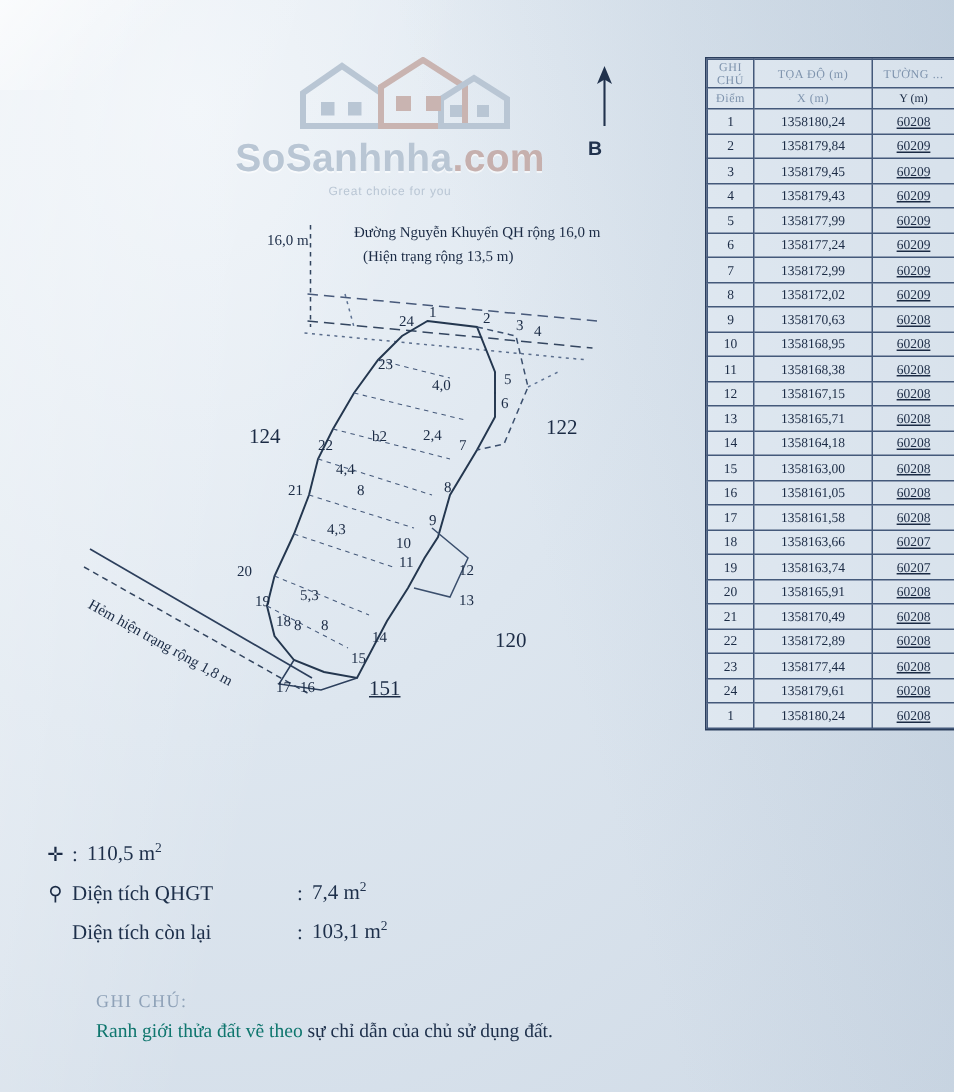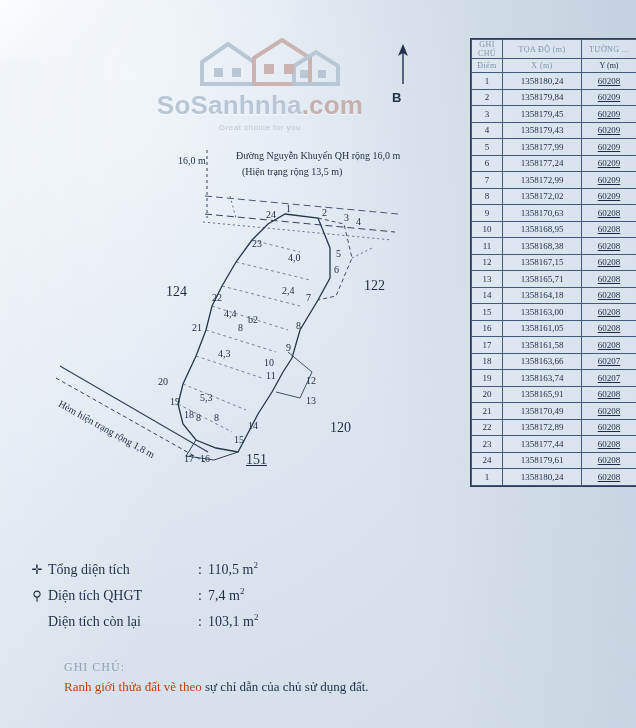--- a/index.html
+++ b/index.html
@@ -91,21 +91,21 @@
   #legend .mk{width:22px;text-align:center;font-size:13px;color:#1b2b45;}
   #legend .nm{width:150px;font-size:14px;}
   #legend .sep{width:10px;font-size:14px;}
   #legend .vl{font-size:14px;}
   sup{font-size:9px;}
 
   
   #note{position:absolute;left:22px;top:660px;width:560px;margin-left:42px;}
   #note .hd{font-size:12px;color:#8fa2b8;letter-spacing:1px;}
   #note .bd{font-size:13px;margin-top:4px;}
-  #note .bd .faint{color:#c2410c;}
+  #note .bd .faint{color:#0f766e;}
   #note .bd2{margin-top:22px;font-size:11px;color:#b2c0d0;letter-spacing:1px;}
 </style>
 </head>
 <body>
 
 <div id="paper"></div>
 <div class="fold"></div>
 
 <div id="logo">
   <div class="house">
@@ -209,21 +209,21 @@
   <div class="lbl" style="left:212px;top:292px;">22</div>
   <div class="lbl" style="left:252px;top:238px;">23</div>
   <div class="lbl" style="left:266px;top:209px;">24</div>
 
   
   <div class="lbl" style="left:288px;top:252px;">4,0</div>
   <div class="lbl" style="left:282px;top:285px;">2,4</div>
   <div class="lbl" style="left:224px;top:308px;">4,4</div>
   <div class="lbl" style="left:218px;top:348px;">4,3</div>
   <div class="lbl" style="left:200px;top:392px;">5,3</div>
-  <div class="lbl" style="left:248px;top:286px;margin-top:28px;">b2</div>
+  <div class="lbl" style="left:248px;top:286px;">b2</div>
   <div class="lbl" style="left:238px;top:322px;">8</div>
   <div class="lbl" style="left:196px;top:412px;">8</div>
   <div class="lbl" style="left:214px;top:412px;">8</div>
 </div>
 
 <div id="coordtable">
   <table>
     <tbody>
         <tr>
       <th class="blur">GHI CHÚ</th>
@@ -362,21 +362,20 @@
           <td class="x">1358180,24</td>
           <td class="y">60208</td>
         </tr>
       </tbody>
   </table>
 </div>
 
 <div id="legend">
   <div class="row">
     <div class="mk">✛</div>
-    <div class="nm">Tổng diện tích</div>
     <div class="sep">:</div>
     <div class="vl"><span>110,5 m</span><sup>2</sup></div>
   </div>
   <div class="row">
     <div class="mk">⚲</div>
     <div class="nm">Diện tích QHGT</div>
     <div class="sep">:</div>
     <div class="vl"><span>7,4 m</span><sup>2</sup></div>
   </div>
   <div class="row">

